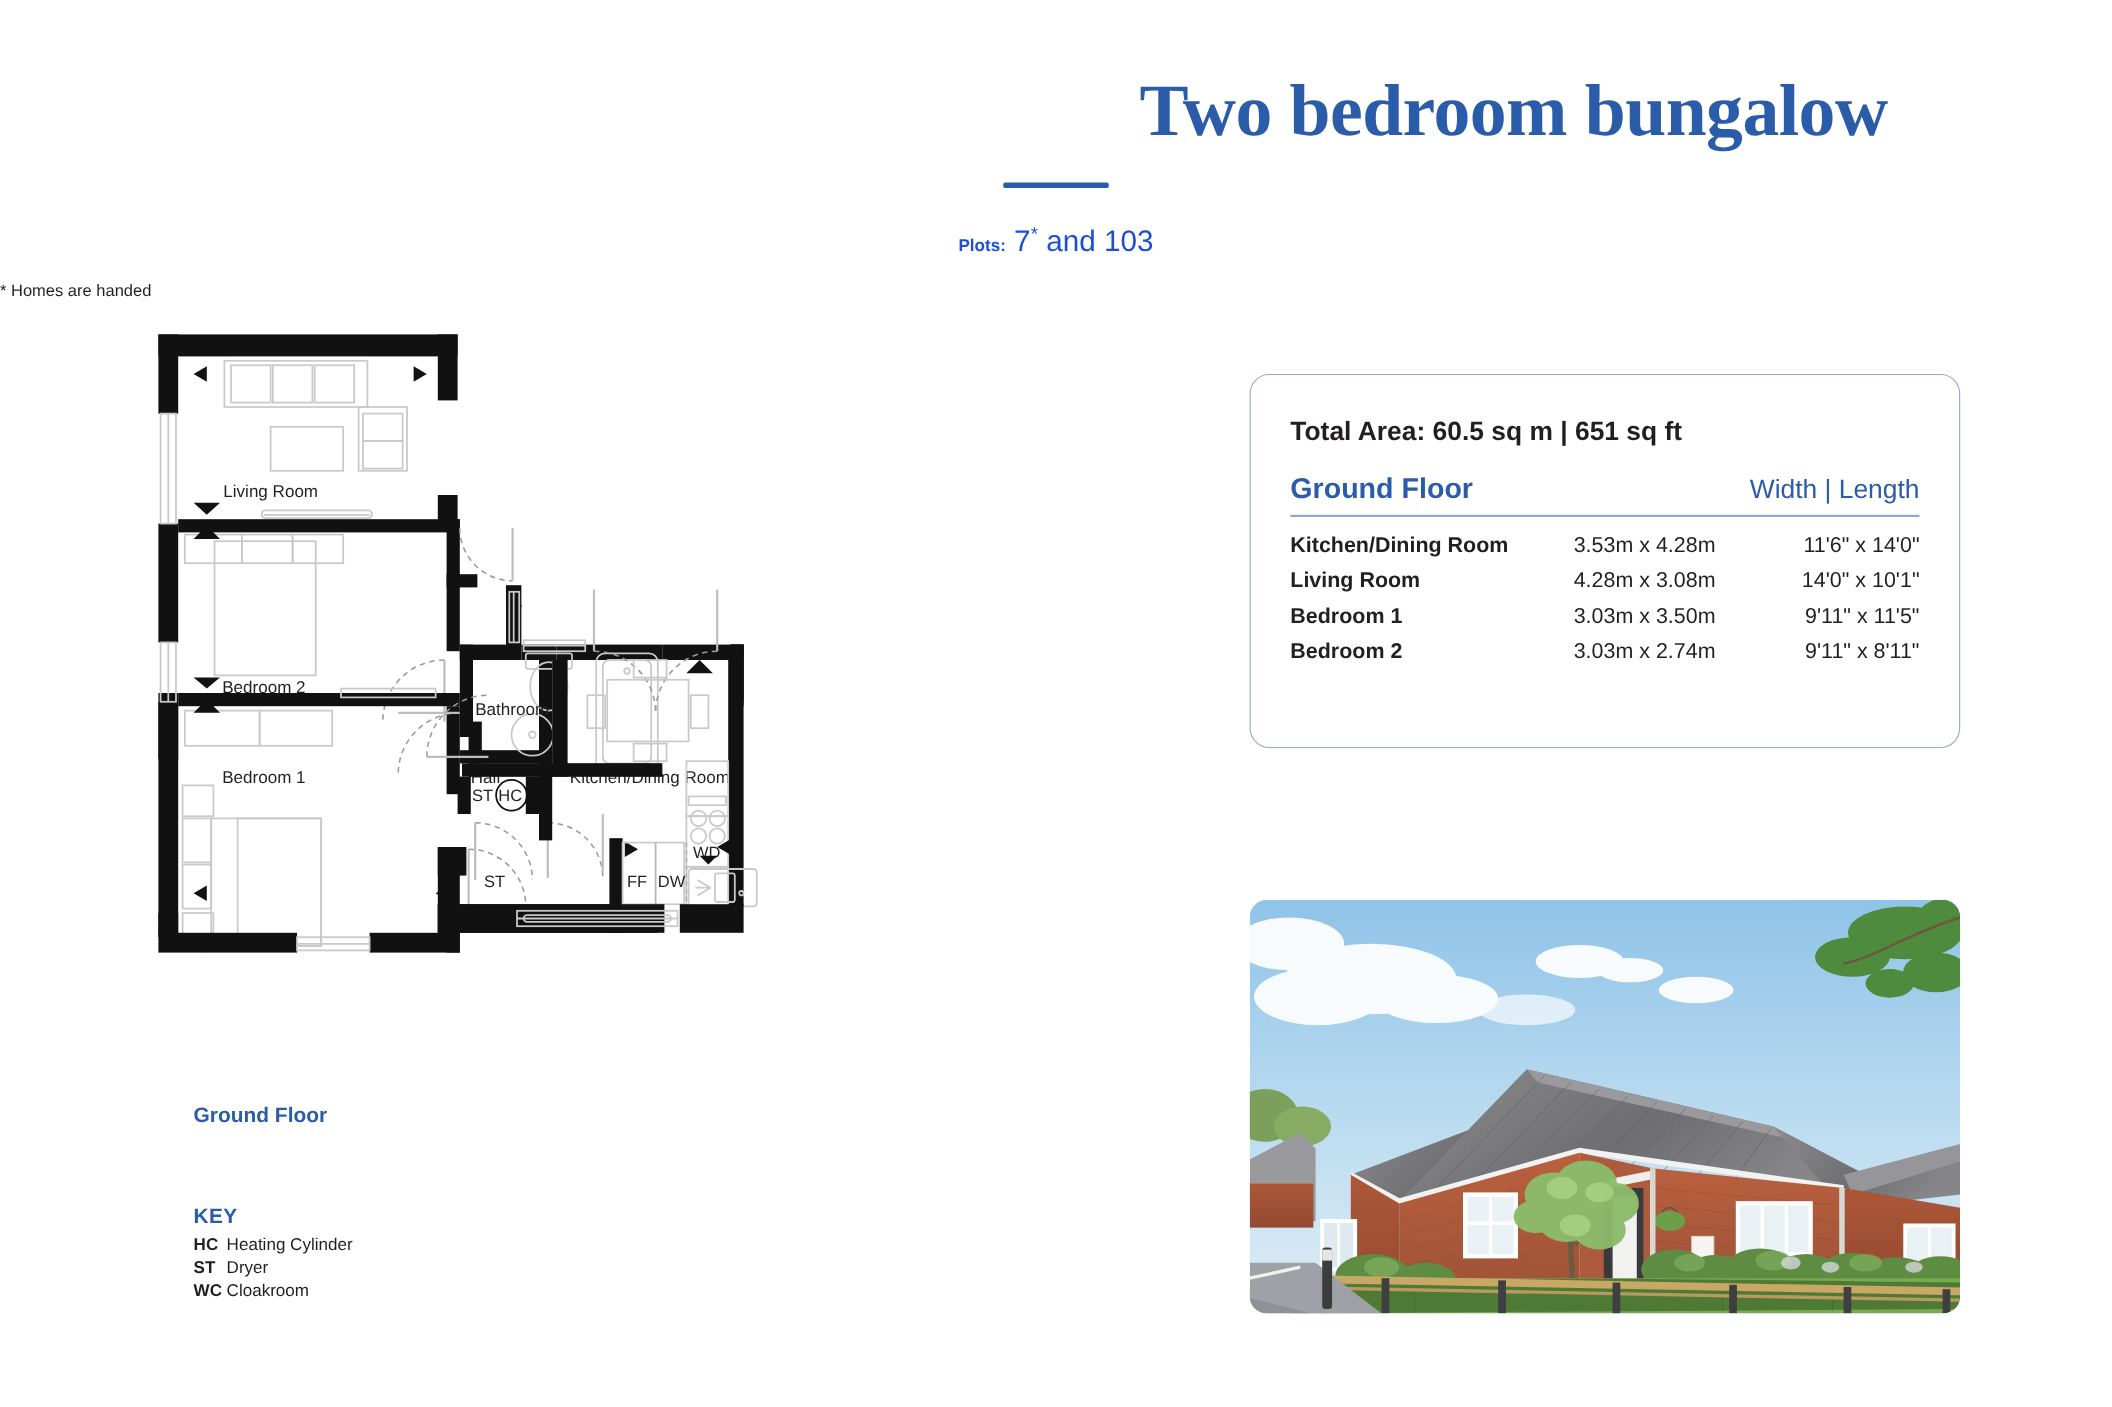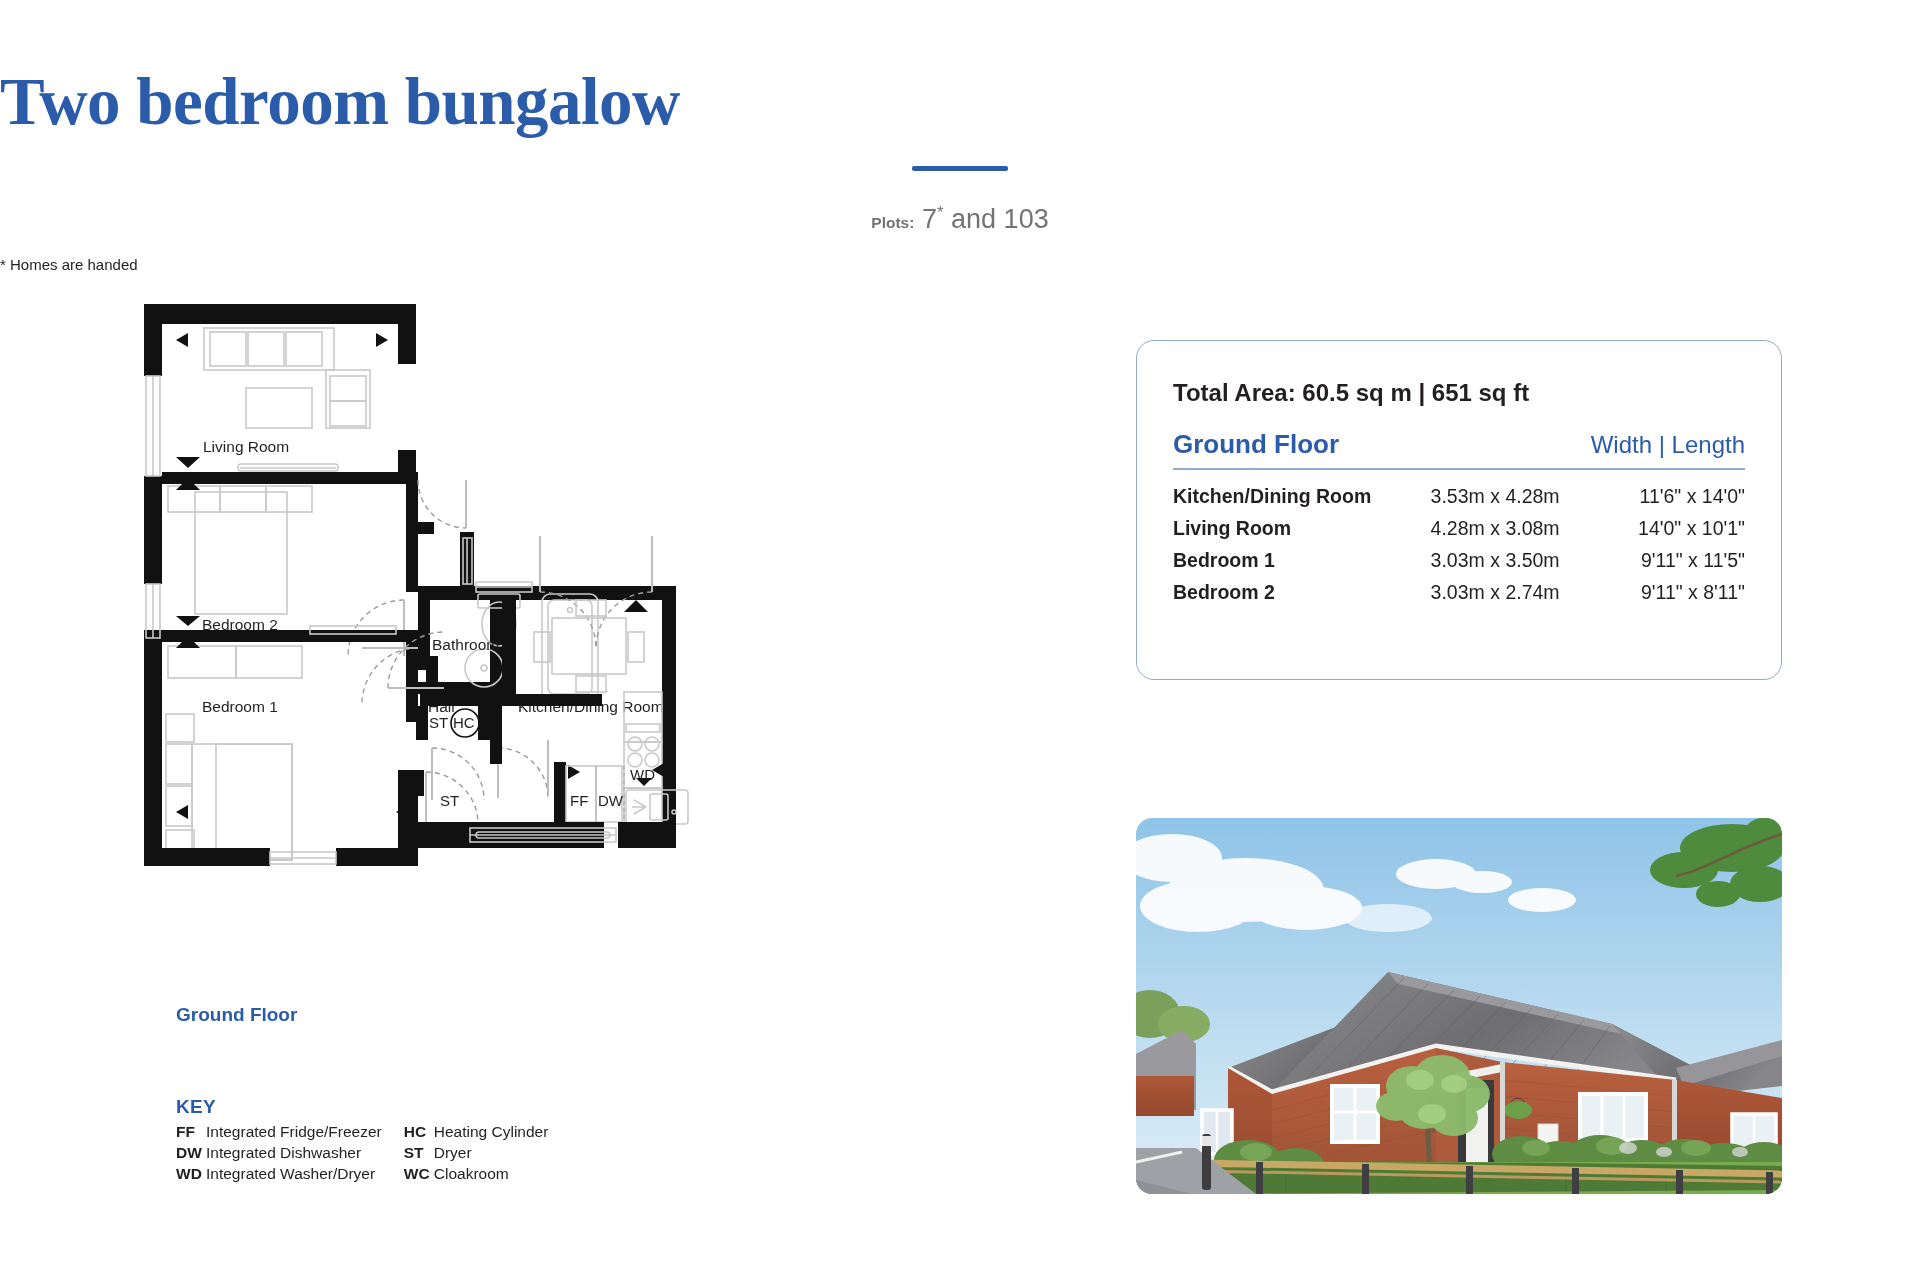--- a/index.html
+++ b/index.html
@@ -9,36 +9,36 @@
     background:#ffffff;
     font-family:"Liberation Sans", sans-serif;
     color:#231f20;
     position:relative;
     overflow:hidden;
   }
 
   
   .page-title{
     position:absolute; top:66px; left:0; width:1716px;
-    text-align:left;
+    text-align:right;
     font-family:"Liberation Serif", serif;
     font-weight:700;
     font-size:67px;
     letter-spacing:-.5px;
     color:#2a5caa;
     line-height:1.05;
   }
   .title-rule{
     position:absolute; top:166px; left:50%;
     transform:translateX(-50%);
     width:96px; height:5px; background:#2a5caa; border-radius:2px;
   }
   .plots-line{
     position:absolute; top:203px; left:0; width:1920px;
-    text-align:center; font-size:27px; color:#737373;
+    text-align:center; font-size:27px; color:#1d4ed8;
   }
   .plots-line .lbl{ font-weight:700; }
   .plots-line sup{ font-size:17px; }
   .handed-note{
     position:absolute; top:256px; left:0; width:1920px;
     font-size:15px; color:#231f20;
   }
 
   
   .plan-wrap{ position:absolute; left:140px; top:300px; width:740px; height:690px; }
@@ -303,31 +303,20 @@
 
   <rect class="w" x="350" y="394" width="12" height="70"></rect>
   <rect class="w" x="362" y="394" width="100" height="12"></rect>
 </svg>
 </div>
 <div class="plan-caption">Ground Floor</div>
 
 <div class="key-block">
   <div class="key-title">KEY</div>
   <div class="key-grid">
-    <div class="key-col">
-      <div class="key-row">
-        <span class="abbr">FF</span><span>Integrated Fridge/Freezer</span>
-      </div>
-      <div class="key-row">
-        <span class="abbr">DW</span><span>Integrated Dishwasher</span>
-      </div>
-      <div class="key-row">
-        <span class="abbr">WD</span><span>Integrated Washer/Dryer</span>
-      </div>
-    </div>
     <div class="key-col">
       <div class="key-row">
         <span class="abbr">HC</span><span>Heating Cylinder</span>
       </div>
       <div class="key-row">
         <span class="abbr">ST</span><span>Dryer</span>
       </div>
       <div class="key-row">
         <span class="abbr">WC</span><span>Cloakroom</span>
       </div>

